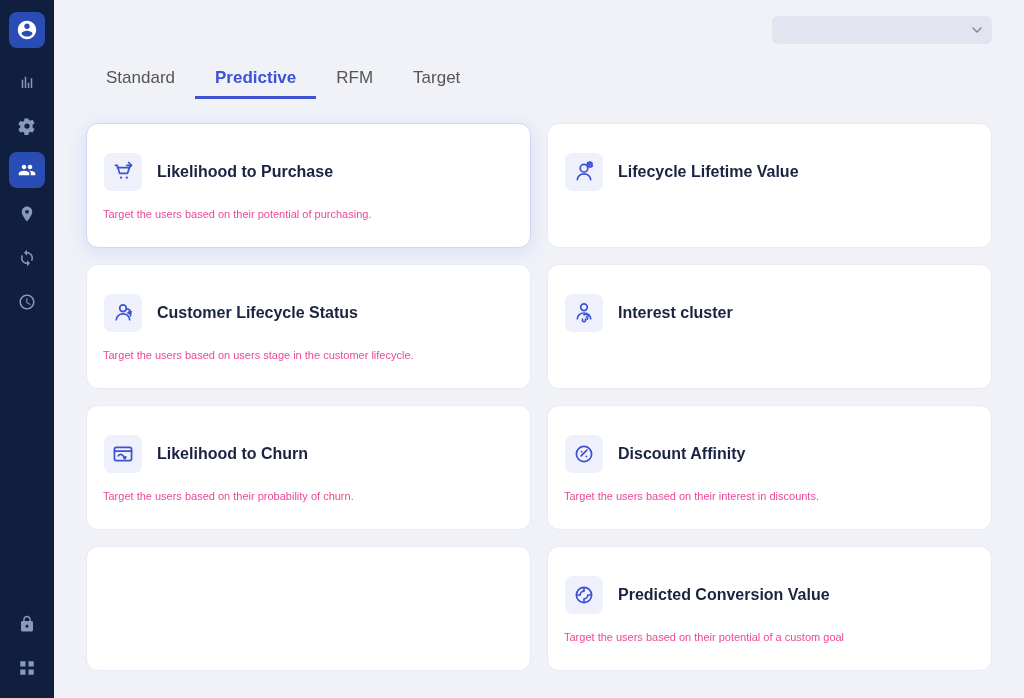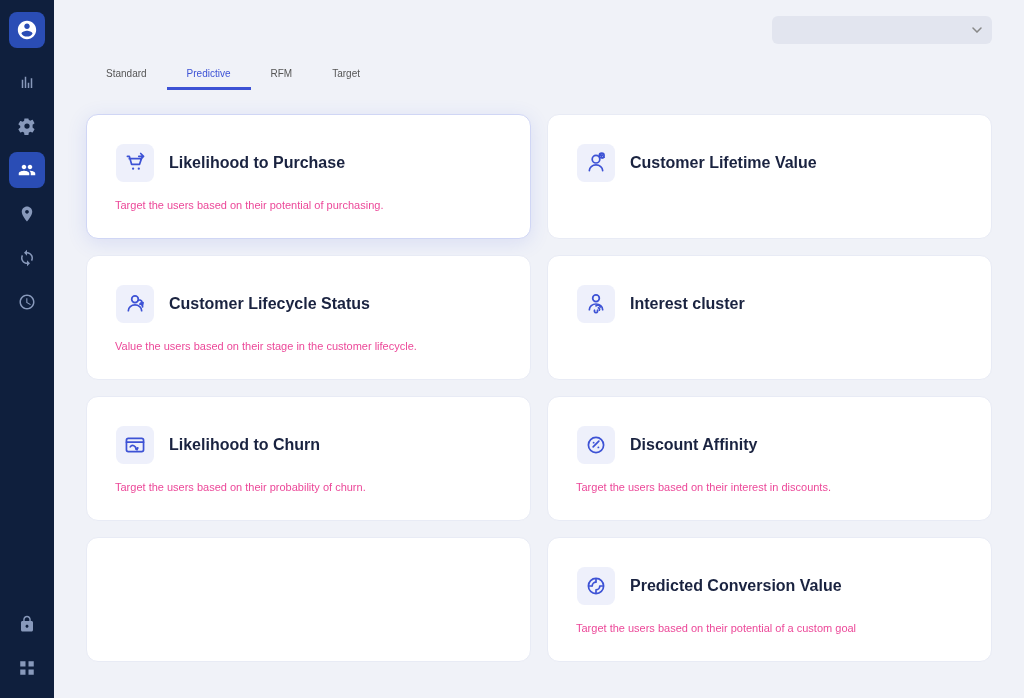--- a/index.html
+++ b/index.html
@@ -71,30 +71,30 @@
 
     
     .tabs {
       display: flex;
       gap: 0;
       padding: 16px 32px 0;
       background: #f0f2f8;
     }
     .tab {
       padding: 8px 20px;
-      font-size: 10px;
+      font-size: 17px;
       color: #555;
       cursor: pointer;
       border-bottom: 3px solid transparent;
       font-weight: 500;
     }
     .tab.active {
       color: #3d52d5;
       border-bottom: 3px solid #3d52d5;
-      font-weight: 400;
+      font-weight: 700;
     }
 
     
     .content {
       flex: 1;
       padding: 24px 32px;
       overflow-y: auto;
       display: flex;
       flex-direction: column;
       gap: 16px;
@@ -104,21 +104,21 @@
     .card-row {
       display: grid;
       grid-template-columns: 1fr 1fr;
       gap: 16px;
     }
 
     
     .card {
       background: white;
       border-radius: 12px;
-      padding: 28px 28px 24px;
+      padding: 28px 16px 24px;
       cursor: pointer;
       transition: box-shadow 0.2s;
       border: 1px solid #e8ebf5;
     }
     .card-header {
       display: flex;
       align-items: center;
       gap: 14px;
       margin-bottom: 14px;
     }
@@ -247,21 +247,21 @@
               <rect width="40" height="40" rx="8" fill="#EEF0FB"></rect>
               <g stroke="#3d52d5" stroke-width="1.8" stroke-linecap="round" stroke-linejoin="round" fill="none">
                 <circle cx="20" cy="16" r="4"></circle>
                 <path d="M13 28c0-3.31 3.13-6 7-6s7 2.69 7 6"></path>
                 <path d="M24 12l1.5-1.5M27 14.5l1.5-.5"></path>
                 <circle cx="26" cy="12" r="2.5" stroke="#3d52d5"></circle>
                 <path d="M25 12l.8.8 1.5-1.5" stroke="#3d52d5"></path>
               </g>
             </svg>
           </div>
-          <span class="card-title">Customer Lifetime Value</span>
+          <span class="card-title">Lifecycle Lifetime Value</span>
         </div>
       </div>
     </div>
 
     <div class="card-row">
 
       <div class="card">
         <div class="card-header">
           <div class="card-icon">
             <svg viewBox="0 0 40 40" fill="none" xmlns="http://www.w3.org/2000/svg">
@@ -270,21 +270,21 @@
                 <circle cx="20" cy="15" r="3.5"></circle>
                 <path d="M13 27c0-3.31 3.13-6 7-6s7 2.69 7 6"></path>
                 <path d="M25 20c1.5 0 3 1.2 3 3"></path>
                 <path d="M23 16.5c1.5-1.2 3.5-.8 4.2.8"></path>
                 <path d="M26 19l2.5-.5-.5 2.5"></path>
               </g>
             </svg>
           </div>
           <span class="card-title">Customer Lifecycle Status</span>
         </div>
-        <p class="card-desc">Value the users based on their stage in the customer lifecycle.</p>
+        <p class="card-desc">Target the users based on users stage in the customer lifecycle.</p>
       </div>
 
       <div class="card">
         <div class="card-header">
           <div class="card-icon">
             <svg viewBox="0 0 40 40" fill="none" xmlns="http://www.w3.org/2000/svg">
               <rect width="40" height="40" rx="8" fill="#EEF0FB"></rect>
               <g stroke="#3d52d5" stroke-width="1.8" stroke-linecap="round" stroke-linejoin="round" fill="none">
                 <circle cx="20" cy="14" r="3.5"></circle>
                 <path d="M13 26c0-3.31 3.13-6 7-6s7 2.69 7 6"></path>

